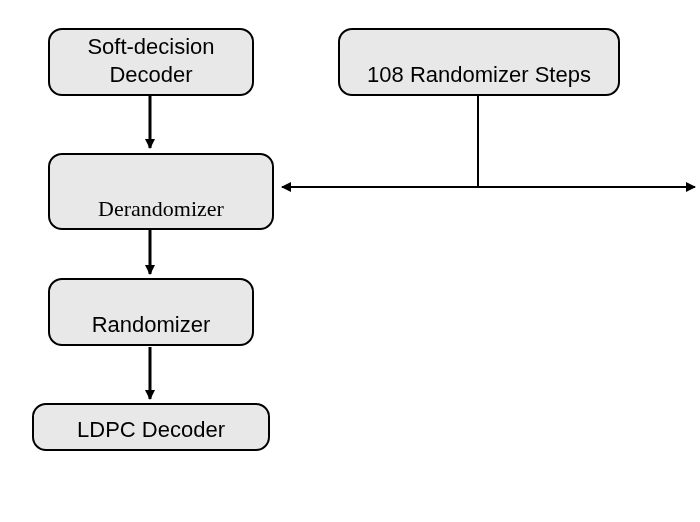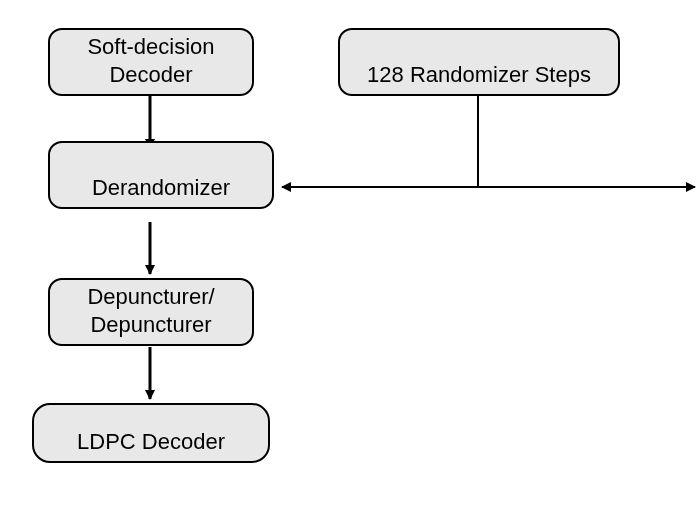--- a/index.html
+++ b/index.html
@@ -62,30 +62,30 @@
 <div class="box" style="left:48px; top:28px; width:206px; height:68px;">
   <div>
     <span>Soft-decision</span><br>
     <span>Decoder</span>
   </div>
 </div>
 
 <div class="box" style="left:338px; top:28px; width:282px; height:68px;">
   <div>
     <br>
-    <span>128 Randomizer Steps</span>
+    <span>108 Randomizer Steps</span>
   </div>
 </div>
 
-<div class="box" style="left:48px; top:141px; width:226px; height:68px;">
+<div class="box" style="left:48px; top:153px; width:226px; height:77px;font-family:Liberation Serif, serif;">
   <span>Derandomizer</span>
 </div>
 
 <div class="box" style="left:48px; top:278px; width:206px; height:68px;">
   <div>
-    <span>Depuncturer/</span><br>
-    <span>Depuncturer</span>
+    <br>
+    <span>Randomizer</span>
   </div>
 </div>
 
-<div class="box" style="left:32px; top:403px; width:238px; height:60px;border-radius:18px;">
+<div class="box" style="left:32px; top:403px; width:238px; height:48px;">
   <span>LDPC Decoder</span>
 </div>
 
 </body></html>

